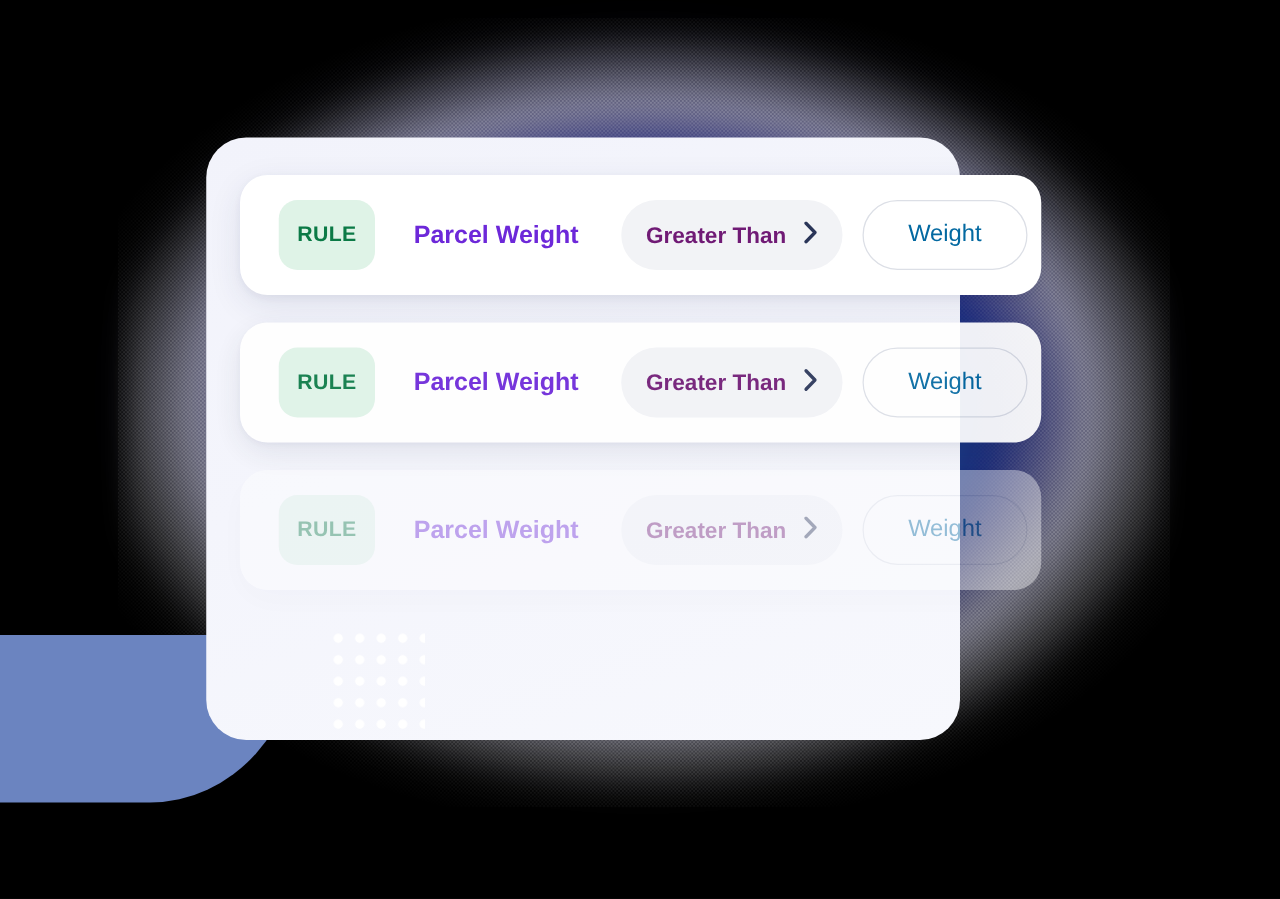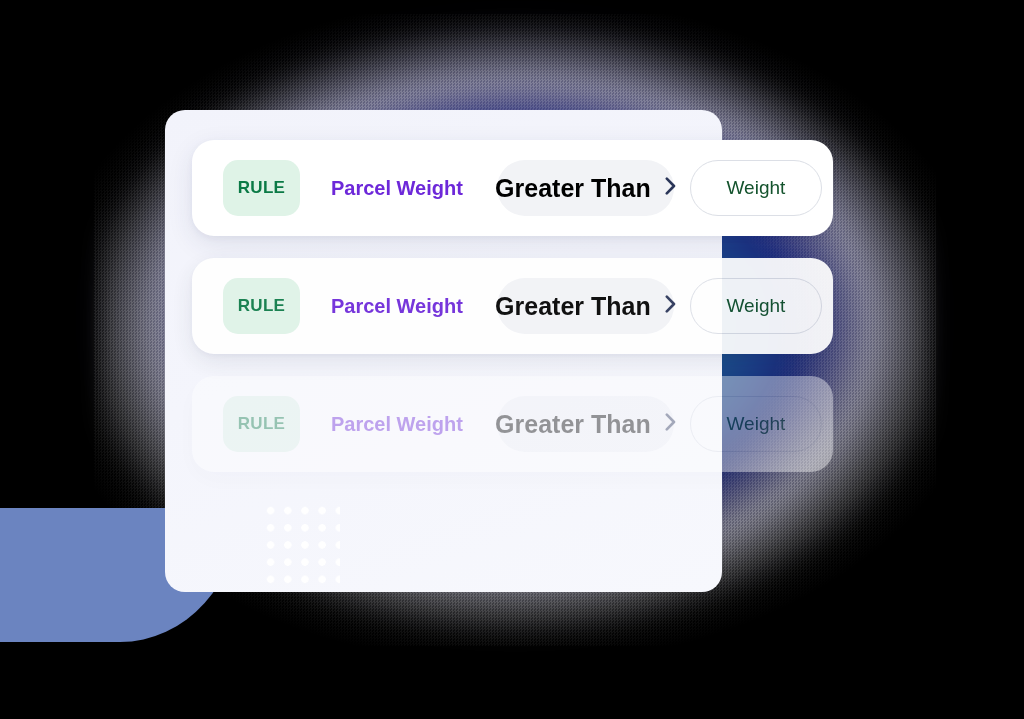--- a/index.html
+++ b/index.html
@@ -68,24 +68,24 @@
     height: 134px;
     background: #6b84c0;
     border-bottom-right-radius: 120px 134px;
   }
 
   
   .panel {
     position: absolute;
     left: 165px;
     top: 110px;
-    width: 557px;
+    width: 603px;
     height: 482px;
     background: linear-gradient(160deg, #f2f3fb 0%, #f4f5fc 45%, #f7f8fd 100%);
-    border-radius: 20px;
+    border-radius: 32px;
     text-decoration: underline;
   }
 
   .dot-grid {
     position: absolute;
     left: 97px;
     top: 392px;
     width: 78px;
     height: 90px;
     background-image: radial-gradient(circle, #ffffff 3.4px, rgba(255,255,255,0) 3.9px);
@@ -147,43 +147,43 @@
     border-radius: 28px;
     background: #f2f3f6;
     display: flex;
     align-items: center;
     justify-content: center;
     gap: 14px;
     flex: 0 0 auto;
     cursor: pointer;
   }
   .operator-label {
-    font-size: 25px;
+    font-size: 18px;
     font-weight: bold;
-    color: #000000;
+    color: #701a75;
     white-space: nowrap;
   }
   .chev { display: block; }
 
   .value-input {
     margin-left: 16px;
     width: 132px;
     height: 56px;
     border-radius: 28px;
     border: 1.6px solid #dcdfe6;
     background: transparent;
     display: flex;
     align-items: center;
     justify-content: center;
     flex: 0 0 auto;
     cursor: text;
   }
   .value-placeholder {
     font-size: 19px;
-    color: #14532d;
+    color: #0369a1;
     white-space: nowrap;
   }
 </style>
 </head>
 <body>
 
 <div id="stage">
 
   <div class="glow-wrap">
     <div class="glow-core"></div>

